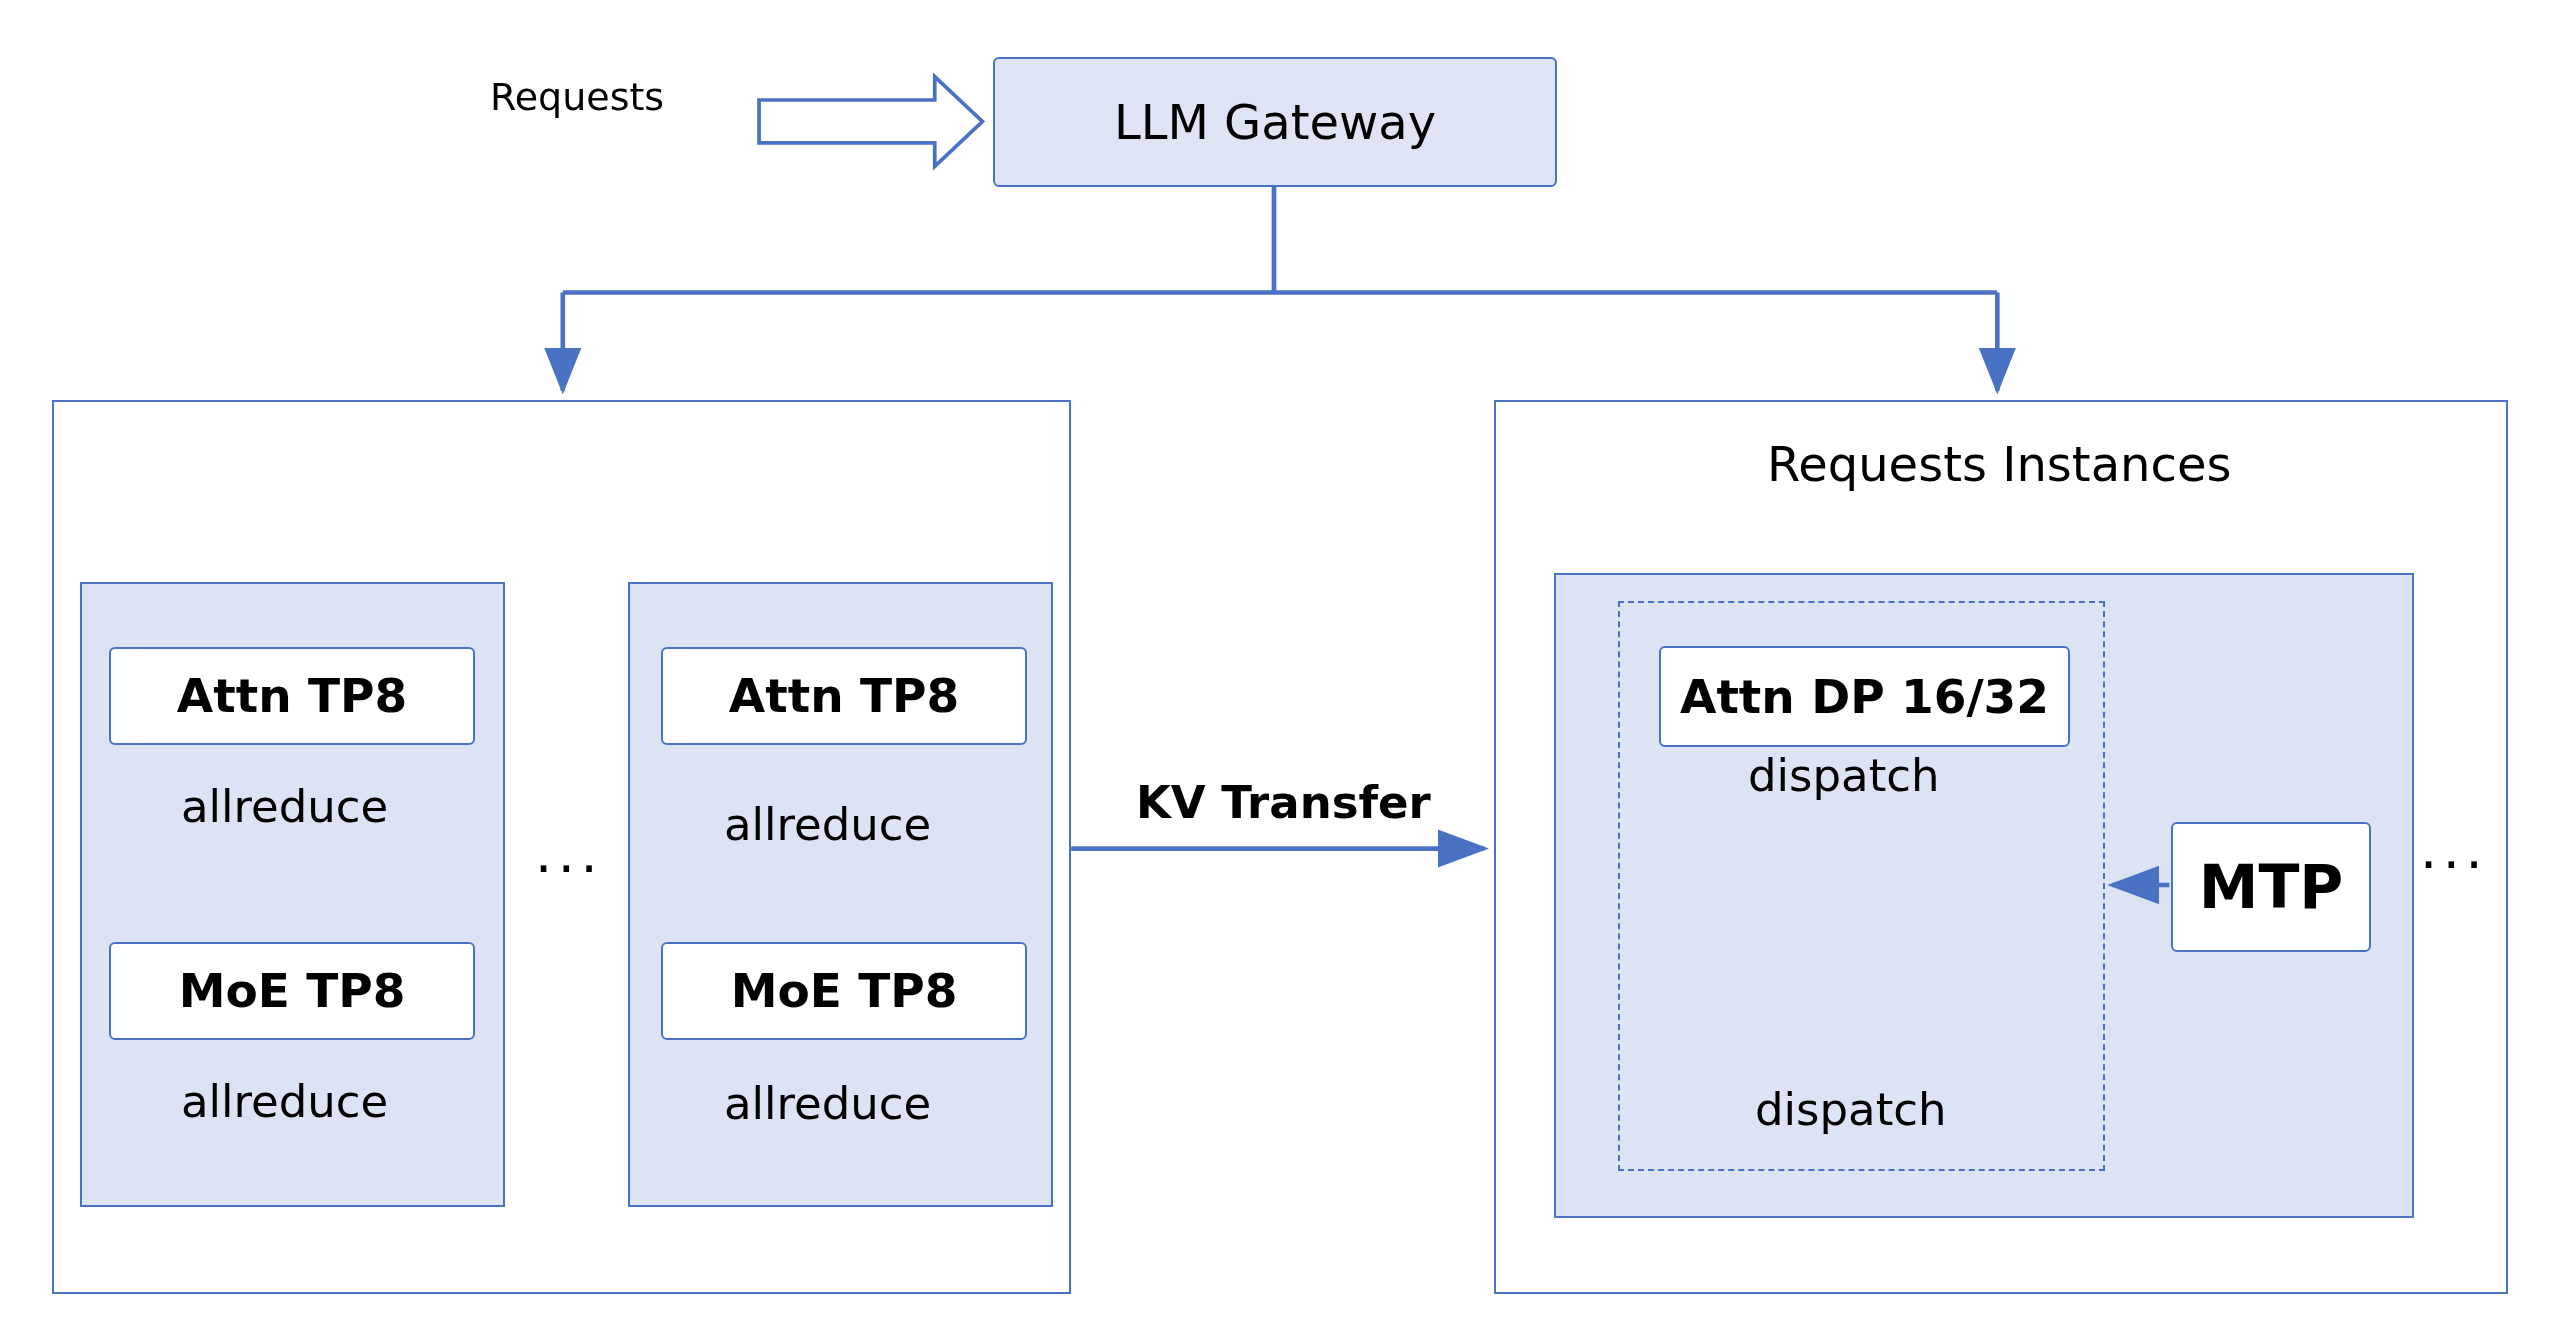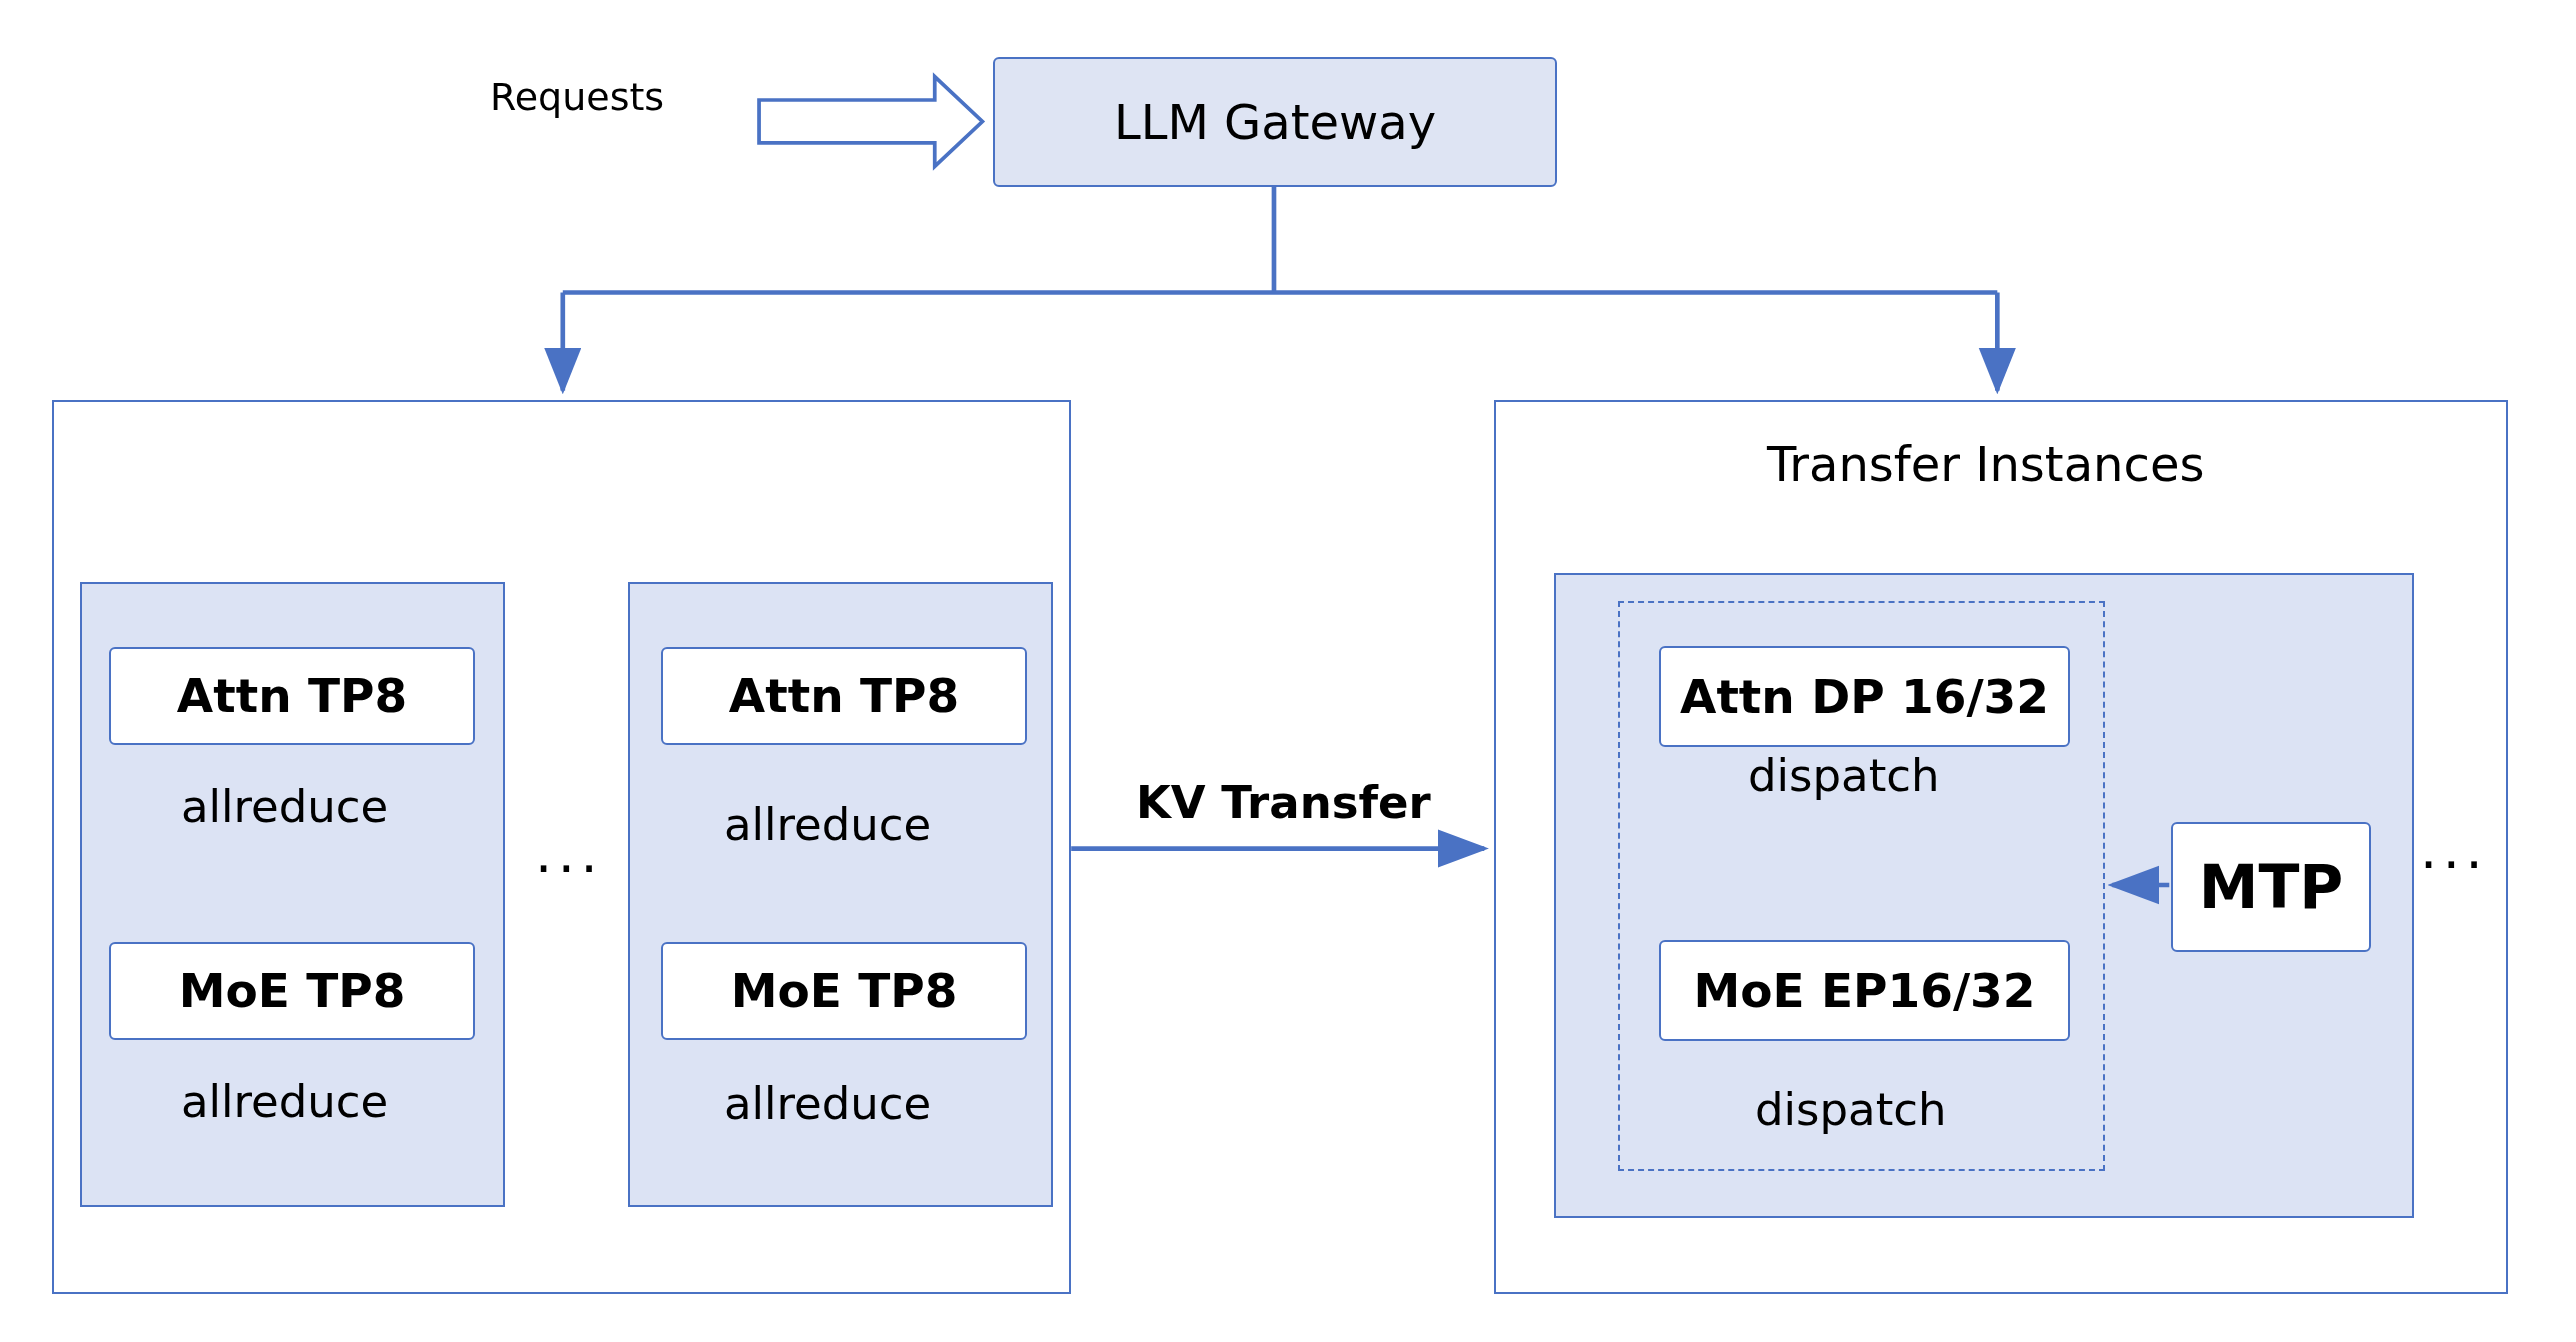--- a/index.html
+++ b/index.html
@@ -100,35 +100,32 @@
   <div class="abs white-box center-text t-box" style="left:661px;top:942px;width:366px;height:98px;">
     <span>MoE TP8</span>
   </div>
 
   <div class="abs label t-small" style="left:724px;top:1080px;">allreduce</div>
 
   <div class="abs label t-edge" style="left:1136px;top:779px;">KV Transfer</div>
 
   <div class="abs outer-box" style="left:1494px;top:400px;width:1014px;height:894px;"></div>
 
-  <div class="abs label t-group-title" style="left:1767px;top:439px;">Transfer Instances</div>
+  <div class="abs label t-group-title" style="left:1767px;top:439px;">Requests Instances</div>
 
   <div class="abs panel-box" style="left:1554px;top:573px;width:860px;height:645px;"></div>
 
   <div class="abs dashed-box" style="left:1618px;top:601px;width:487px;height:570px;"></div>
 
   <div class="abs white-box center-text t-box" style="left:1659px;top:646px;width:411px;height:101px;">
     <span>Attn DP 16/32</span>
   </div>
 
   <div class="abs label t-small" style="left:1748px;top:752px;text-align:right;">dispatch</div>
 
-  <div class="abs white-box center-text t-box" style="left:1659px;top:940px;width:411px;height:101px;">
-    <span>MoE EP16/32</span>
-  </div>
 
   <div class="abs label t-small" style="left:1755px;top:1086px;">dispatch</div>
 
   <div class="abs white-box center-text t-mtp" style="left:2171px;top:822px;width:200px;height:130px;">
     <span>MTP</span>
   </div>
 
   <div class="abs ellipsis" style="left:2420px;top:823px;">...</div>
 
   <svg class="overlay" viewBox="0 0 2756 1436">

